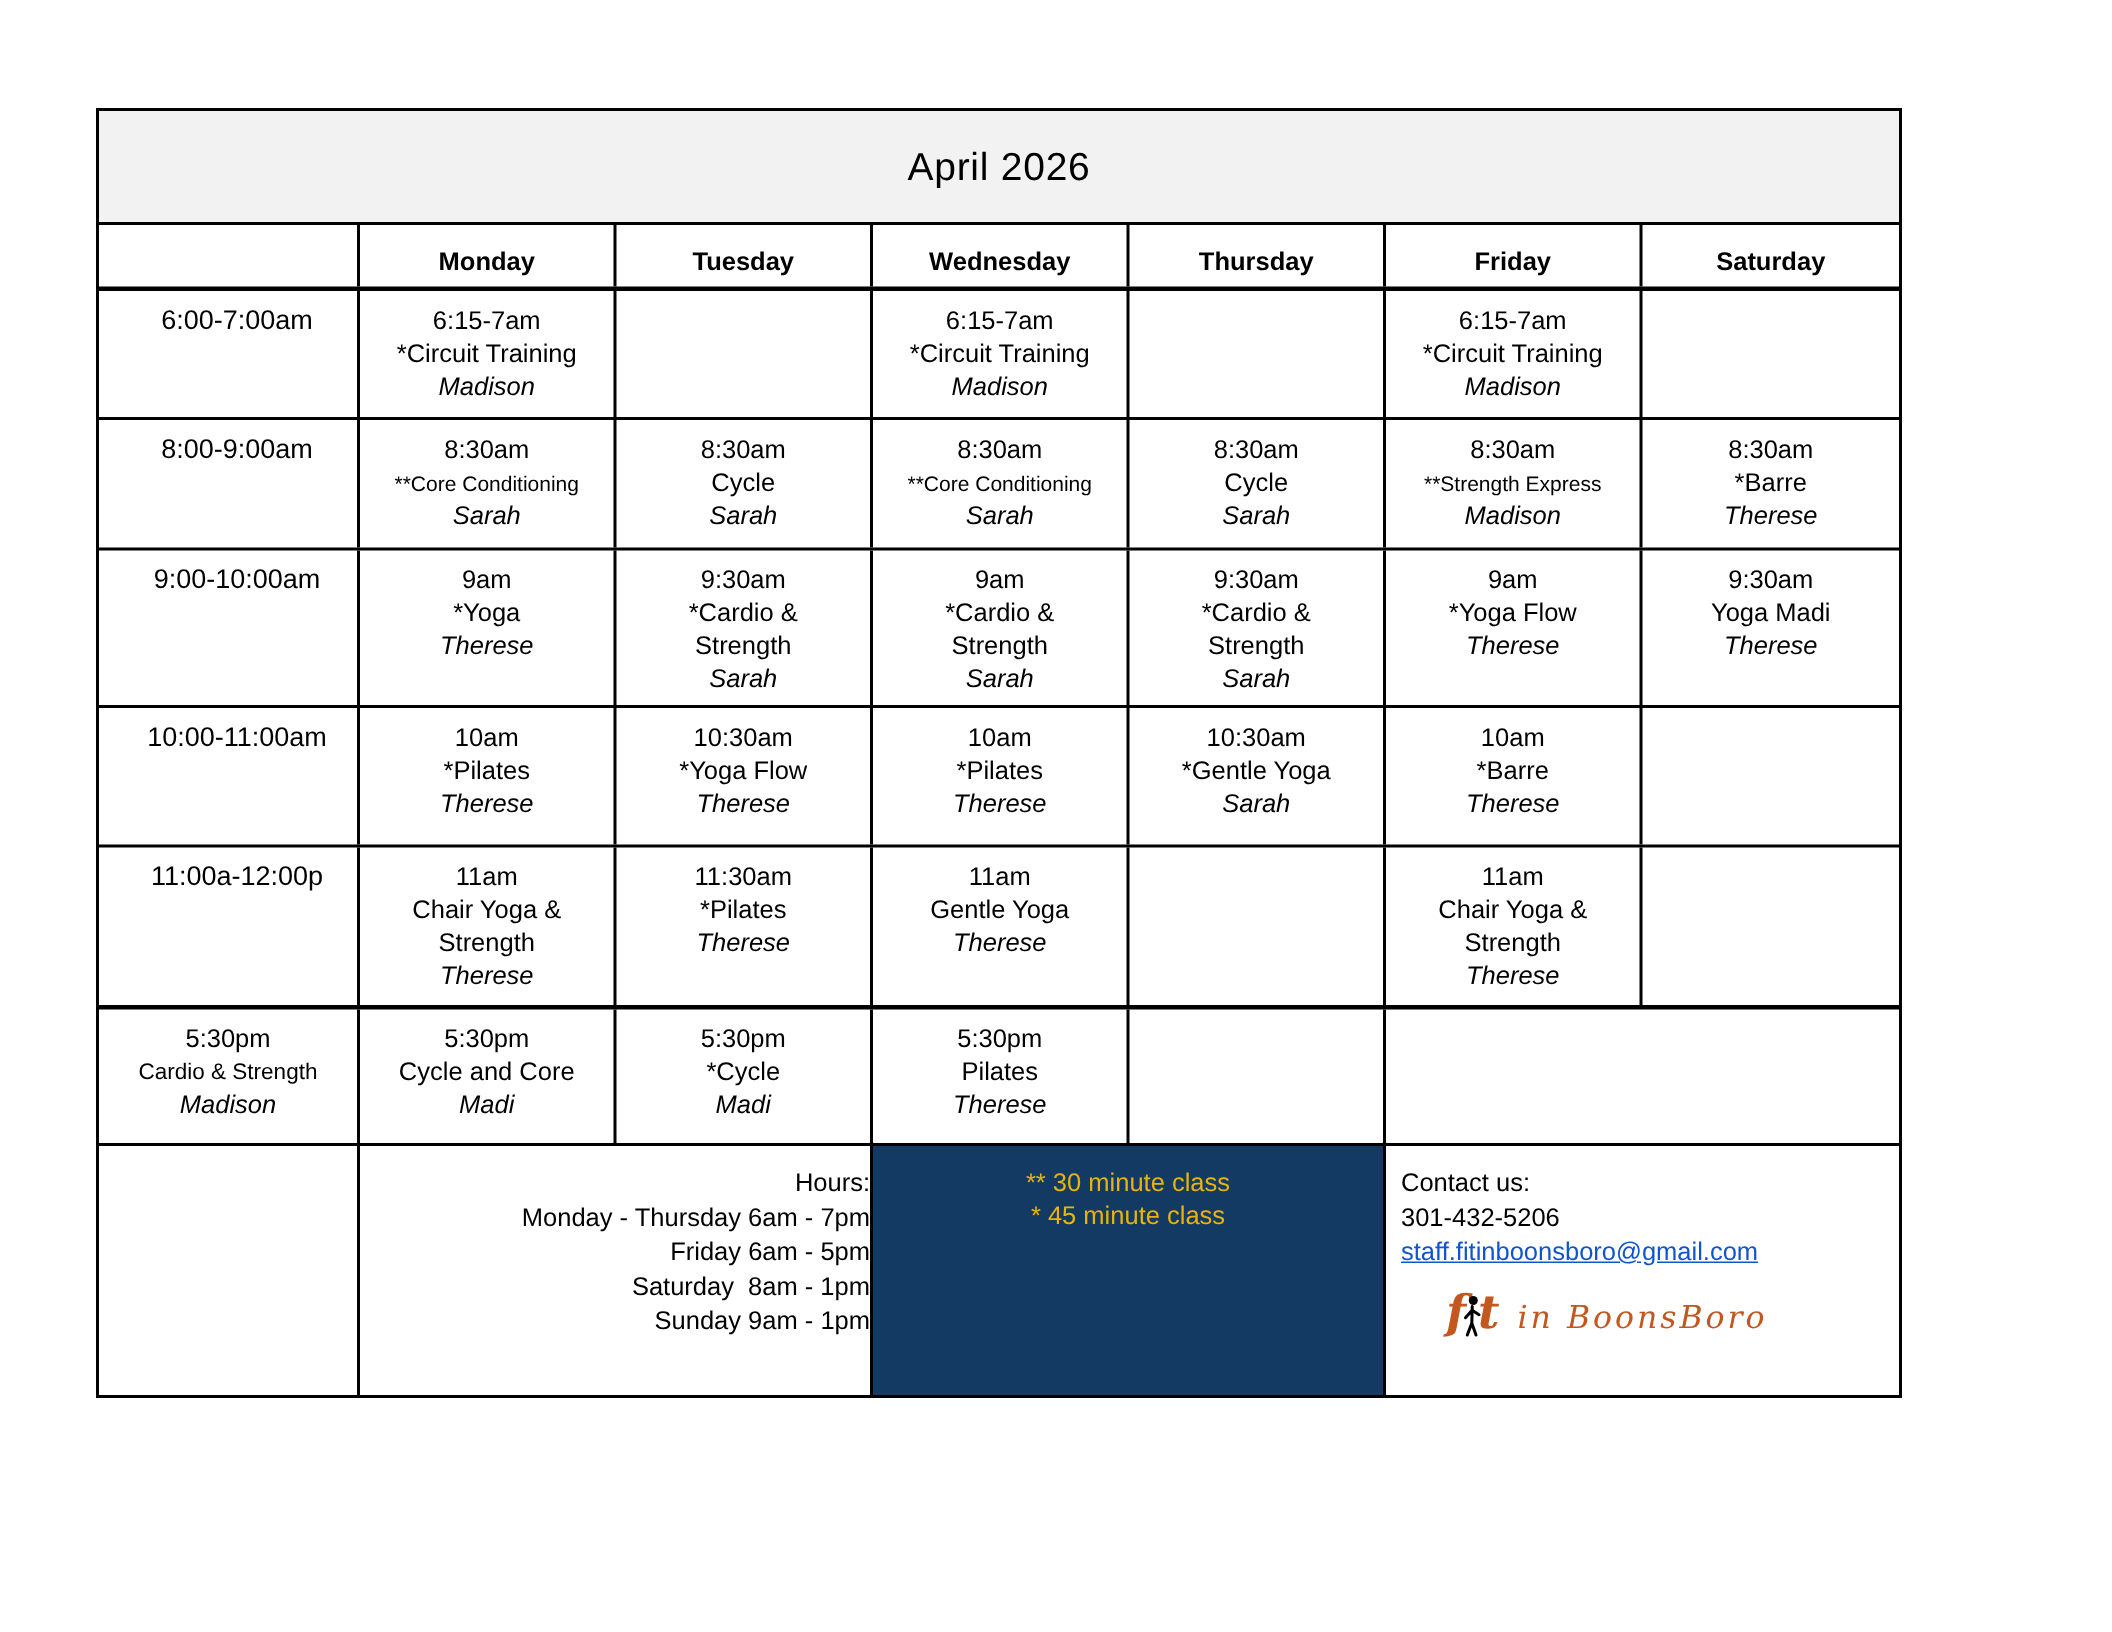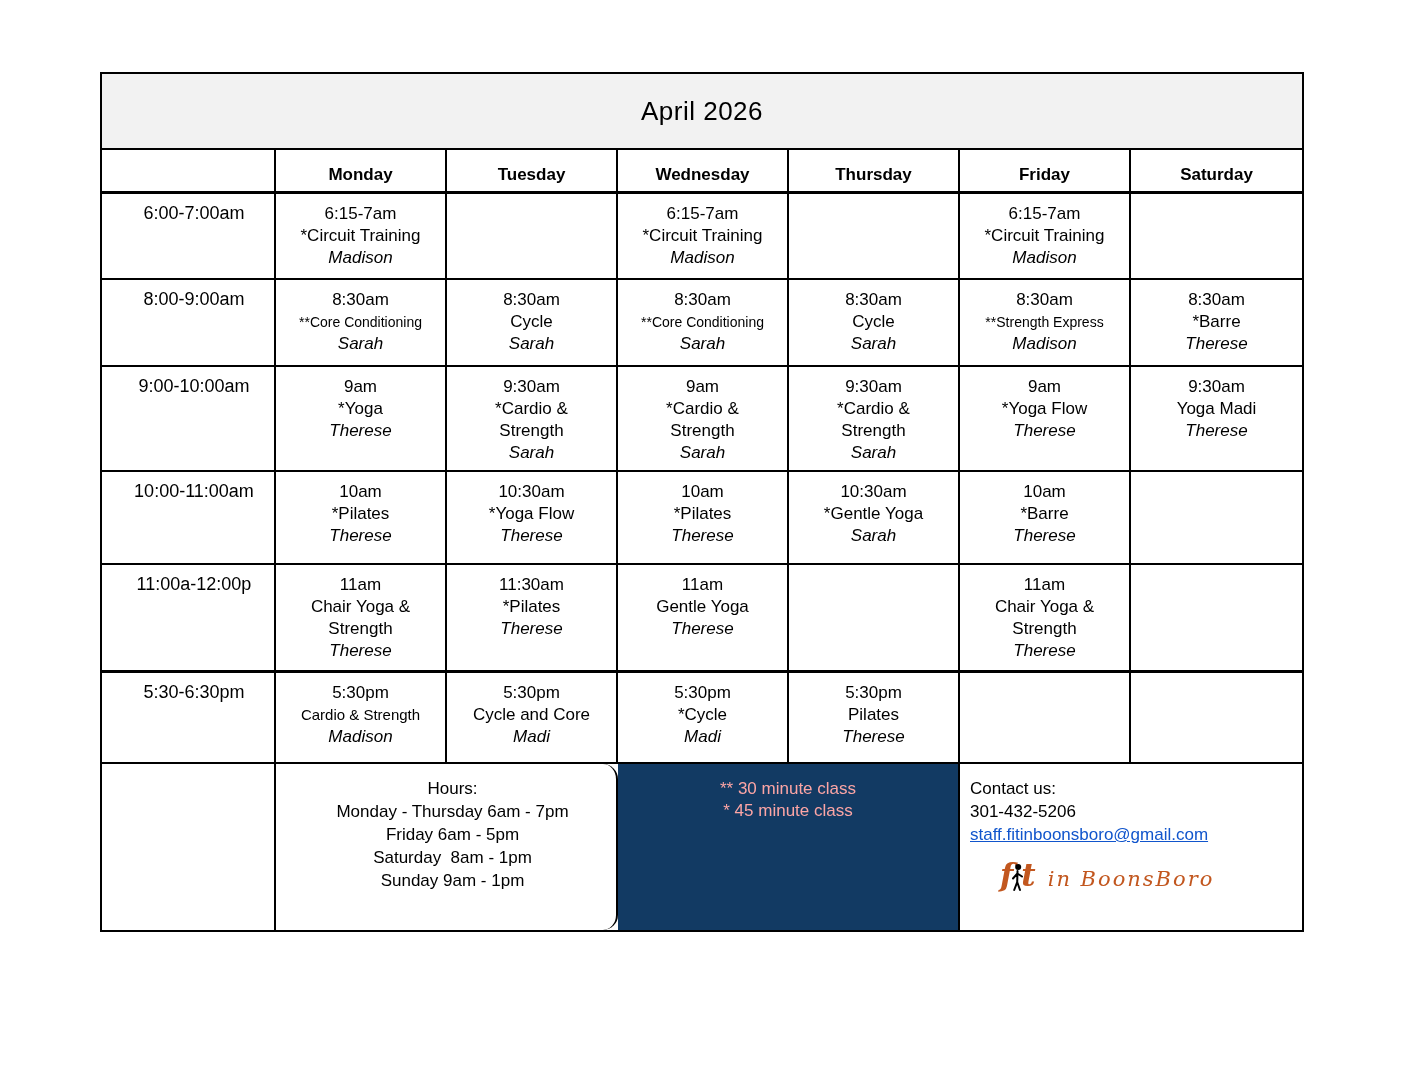--- a/index.html
+++ b/index.html
@@ -1,20 +1,20 @@
 <!DOCTYPE html>
 <html><head>
 <meta charset="utf-8">
 <style>
   html,body{margin:0;padding:0;background:#ffffff;width:1408px;height:1088px;
     font-family:"Liberation Sans","DejaVu Sans",sans-serif;color:#000;}
   .page{position:relative;width:1408px;height:1088px;background:#fff;overflow:hidden;}
 
   .cal{position:absolute;left:64px;top:72px;width:1204px;border:2px solid #000;
-    box-sizing:border-box;background:#fff;margin-left:36px;}
+    box-sizing:border-box;background:#fff;}
   .row{display:grid;grid-template-columns:174px repeat(6,1fr);box-sizing:border-box;}
   .rb2{border-bottom:2px solid #000;}
   .rb3{border-bottom:3px solid #000;}
 
   .title-row{height:76px;background:#f2f2f2;display:flex;align-items:center;
     justify-content:center;box-sizing:border-box;}
   .title{font-size:26px;letter-spacing:0.5px;}
 
   .hdr{height:44px;}
   .hdr .c{display:flex;align-items:center;justify-content:center;font-weight:bold;font-size:17px;}
@@ -25,21 +25,21 @@
 
   .timecell{font-size:18px;padding-left:12px;}
   .line{display:block;font-size:17px;line-height:22px;}
   .it{font-style:italic;}
   .sm{font-size:14px;line-height:22px;}
   .md{font-size:15px;line-height:22px;}
 
   .footer-row{height:166px;grid-template-columns:174px repeat(6,1fr);}
   .fcell{border-right:2px solid #000;box-sizing:border-box;overflow:hidden;}
   .fcell:last-child{border-right:none;}
-  .hours-cell{grid-column:2 / span 2;text-align:center;padding:13px 0 0 13px;border-radius:15px;}
+  .hours-cell{grid-column:2 / span 2;text-align:right;padding:13px 0 0 13px;}
   .hours-line{display:block;font-size:17px;line-height:23px;white-space:pre-wrap;}
   .legend-cell{grid-column:4 / span 2;text-align:center;padding-top:14px;}
   .legend-line{display:block;font-size:17px;line-height:22px;}
   .contact-cell{grid-column:6 / span 2;text-align:left;padding:13px 0 0 10px;}
   .contact-line{display:block;font-size:17px;line-height:23px;}
   .email-link{text-decoration:underline;cursor:pointer;}
 
   .logo{margin:14px 0 0 30px;display:flex;align-items:baseline;}
   .logo-fit{font-family:"DejaVu Serif","Liberation Serif",serif;font-style:italic;
     font-weight:bold;font-size:31px;line-height:30px;}
@@ -208,21 +208,20 @@
           <div class="c"></div>
           <div class="c">
             <span class="line">11am</span>
             <span class="line">Chair Yoga &amp;</span>
             <span class="line">Strength</span>
             <span class="line it">Therese</span>
           </div>
           <div class="c"></div>
         </div>
         <div class="row rb2" style="height: 91px;">
-          <div class="c timecell">5:30-6:30pm</div>
           <div class="c">
             <span class="line">5:30pm</span>
             <span class="line md">Cardio &amp; Strength</span>
             <span class="line it">Madison</span>
           </div>
           <div class="c">
             <span class="line">5:30pm</span>
             <span class="line">Cycle and Core</span>
             <span class="line it">Madi</span>
           </div>
@@ -240,21 +239,21 @@
           <div class="c"></div>
         </div>
       </div>
 
     <div class="row footer-row">
       <div class="fcell"></div>
       <div class="fcell hours-cell">
         <span class="hours-line">Hours:</span>
         <span id="hours-lines"><span class="hours-line">Monday - Thursday 6am - 7pm</span><span class="hours-line">Friday 6am - 5pm</span><span class="hours-line">Saturday  8am - 1pm</span><span class="hours-line">Sunday 9am - 1pm</span></span>
       </div>
-      <div class="fcell legend-cell" id="legend-cell" style="background: rgb(18, 58, 99); color: #fca5a5;">
+      <div class="fcell legend-cell" id="legend-cell" style="background: rgb(18, 58, 99); color: #eab308;">
           <span class="legend-line">** 30 minute class</span>
           <span class="legend-line">* 45 minute class</span>
         </div>
       <div class="fcell contact-cell">
         <span class="contact-line">Contact us:</span>
         <span class="contact-line">301-432-5206</span>
         <a class="contact-line email-link" id="email-link" style="color: rgb(17, 85, 204);">staff.fitinboonsboro@gmail.com</a>
         <div class="logo">
           <span class="logo-fit" style="color: rgb(194, 87, 31);">f</span>
           <span class="logo-person">

